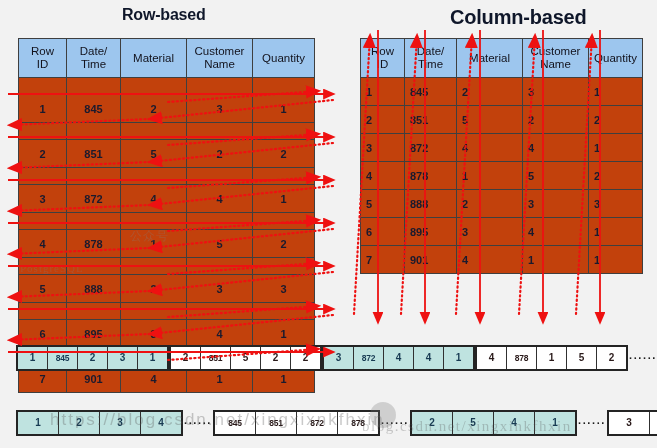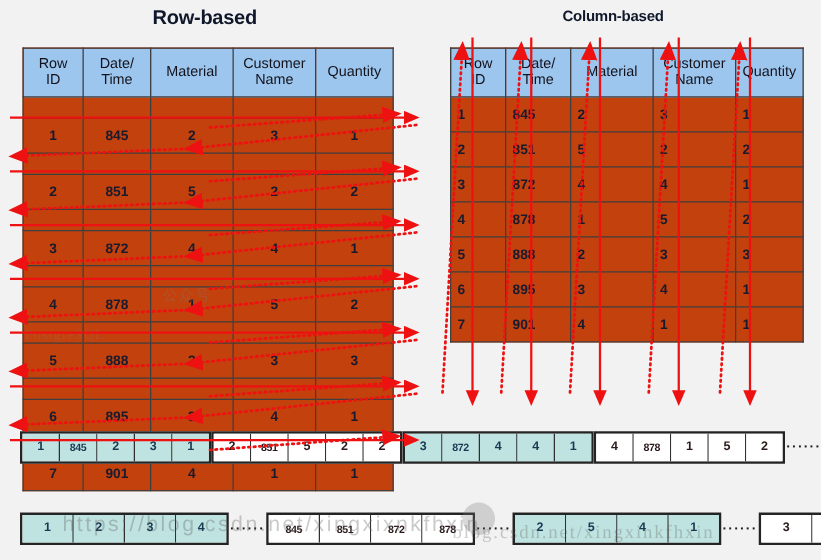--- a/index.html
+++ b/index.html
@@ -10,21 +10,21 @@
     position:relative;
   }
   .stage{position:absolute;left:0;top:0;width:657px;height:448px;}
 
   
   .sec-title{
     position:absolute;font-weight:bold;color:#0f172a;
     letter-spacing:-0.2px;white-space:nowrap;
   }
   #title-row{left:122px;top:6px;font-size:16px;}
-  #title-col{left:450px;top:6px;font-size:12px;}
+  #title-col{left:450px;top:6px;font-size:20px;}
   #title-rowstore{left:18px;top:325px;font-size:15px;}
   #title-colstore{left:18px;top:393px;font-size:15px;}
 
   
   .gtable{
     position:absolute;border-collapse:collapse;
     background:#c2410c;border:1.4px solid #3f3f3f;
     table-layout:fixed;
   }
   .gtable td,.gtable th{

